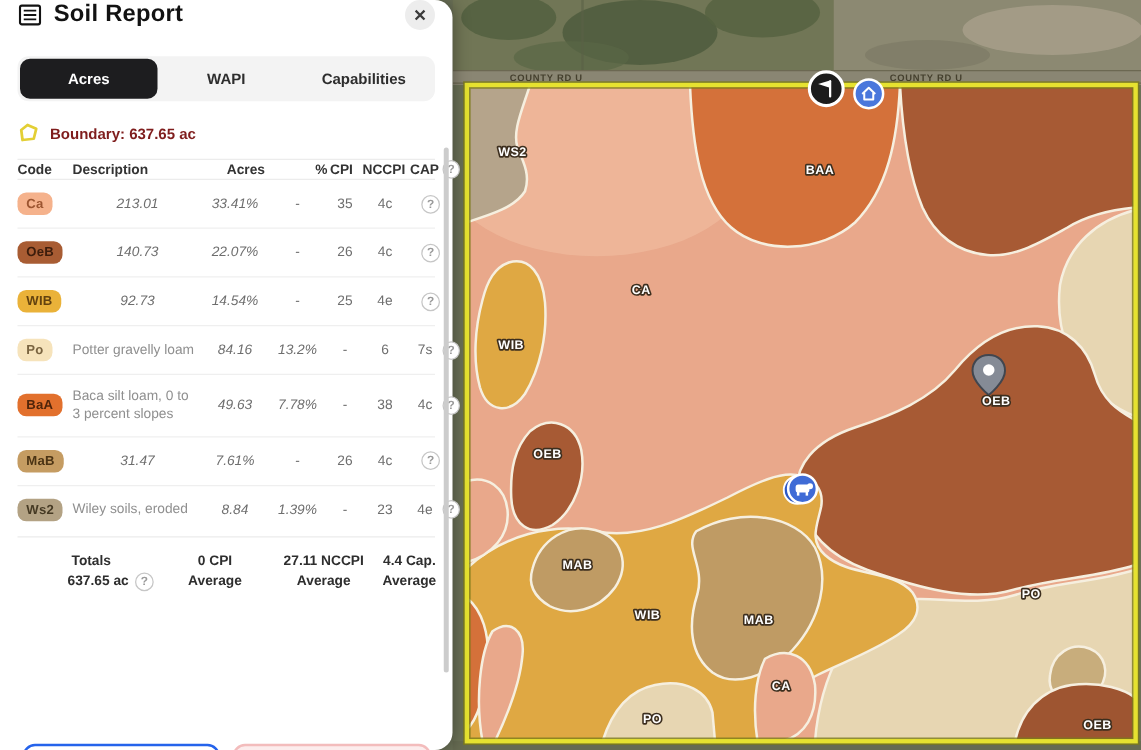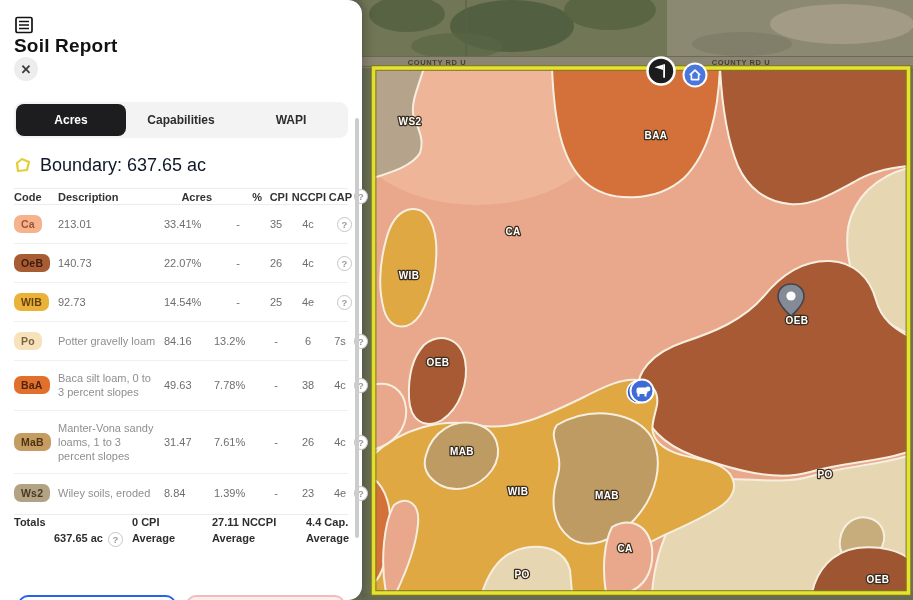--- a/index.html
+++ b/index.html
@@ -11,58 +11,58 @@
   #map-wrap svg{display:block;}
   .soil-label{paint-order:stroke;stroke:#3c2e1e;stroke-width:2.6px;fill:#ffffff;
               font-weight:bold;font-size:10px;letter-spacing:.4px;text-anchor:middle;}
   .road-label{fill:#45402e;font-weight:bold;font-size:7.5px;letter-spacing:.6px;text-anchor:middle;}
 
   
   #panel{position:absolute;left:0;top:0;width:362px;height:600px;background:#ffffff;
          border-radius:0 14px 14px 0;box-shadow:0 0 14px rgba(0,0,0,.38);z-index:2;}
   #panel-inner{position:relative;height:100%;padding:0 14px;box-sizing:border-box;}
 
-  .panel-header{display:flex;padding-top:15px;flex-direction:column;}
+  .panel-header{display:flex;align-items:center;}
   .report-icon{width:20px;height:20px;margin-right:9px;flex:0 0 auto;}
   .panel-title{font-size:19px;font-weight:bold;color:#121212;letter-spacing:.2px;flex:1;}
   .close-btn{width:24px;height:24px;border-radius:50%;background:#ededed;color:#3a3a3a;
              display:flex;align-items:center;justify-content:center;font-size:13px;
              font-weight:bold;cursor:pointer;line-height:1;}
 
   .tabs{display:flex;background:#f3f3f3;border-radius:9px;margin-top:21px;padding:2px;height:32px;}
   .tab{flex:1;display:flex;align-items:center;justify-content:center;font-size:12px;
        font-weight:bold;color:#2d2d2d;border-radius:8px;cursor:pointer;}
   .tab.active{background:#1d1d1f;color:#ffffff;}
 
   .boundary-row{display:flex;align-items:center;margin-top:17px;padding-bottom:12px;}
   .boundary-icon{width:18px;height:17px;margin-right:8px;flex:0 0 auto;}
-  .boundary-text{font-size:18px;font-weight:normal;color:#0f172a;}
+  .boundary-text{font-size:12px;font-weight:bold;color:#7f1d1d;}
 
   .grid-row{display:grid;grid-template-columns:42px 104px 48px 48px 24px 36px 24px 14px;
             align-items:center;column-gap:2px;}
   .thead{padding:0 0;border-top:1px solid #ececec;border-bottom:1px solid #ececec;
          font-size:11px;font-weight:bold;color:#333;}
   .thead .h-acres,.thead .h-pct{text-align:right;}
-  .thead .h-cpi,.thead .h-nccpi,.thead .h-cap{text-align:right;}
+  .thead .h-cpi,.thead .h-nccpi,.thead .h-cap{text-align:left;}
   .thead .h-help{display:flex;justify-content:flex-end;}
 
   .soil-row{padding:10px 0;border-top:1px solid #efefef;font-size:11px;color:#6e6e6e;}
   .soil-row:first-child{border-top:none;}
   .badge{display:inline-block;padding:3px 7px;border-radius:7px;font-size:10.5px;
          font-weight:bold;letter-spacing:.2px;}
   .desc{color:#8f8f8f;line-height:1.3;padding-right:4px;}
-  .num{text-align:left;}
+  .num{text-align:center;font-style:italic;}
   .mid{text-align:center;}
   .cell-help{display:flex;justify-content:flex-end;}
   .help-icon{width:15px;height:15px;border:1.2px solid #c6c6c6;border-radius:50%;color:#9a9a9a;
              font-size:9.5px;font-weight:bold;display:inline-flex;align-items:center;
              justify-content:center;box-sizing:border-box;cursor:pointer;background:#fff;}
 
   .totals{display:grid;grid-template-columns:118px 80px 94px 1fr;border-top:1px solid #ececec;
-          margin-top:2px;font-size:11px;font-weight:bold;color:#2e2e2e;}
+          padding-top:12px;margin-top:2px;font-size:11px;font-weight:bold;color:#2e2e2e;text-align:center;}
   .totals .tcol{line-height:1.45;}
   .totals .with-help{display:flex;align-items:center;gap:5px;margin-left:40px;}
 
   .bottom-btn{position:absolute;height:34px;border-radius:10px;bottom:-29px;box-sizing:border-box;}
   .btn-blue{left:18px;width:158px;background:#ffffff;border:2px solid #2563eb;}
   .btn-pink{left:186px;width:159px;background:#fcecec;border:2px solid #f3bcbc;}
 
   .scroll-thumb{position:absolute;right:3px;top:118px;width:4px;height:420px;
                 background:#cccccc;border-radius:2px;}
 </style>
@@ -196,22 +196,22 @@
         <line x1="5" y1="13.5" x2="15" y2="13.5" stroke="#121212" stroke-width="1.5"></line>
       </svg>
       <div class="panel-title">Soil Report</div>
       <div class="close-btn">
         <span>✕</span>
       </div>
     </div>
 
     <div class="tabs">
       <div class="tab active">Acres</div>
+      <div class="tab">WAPI</div>
       <div class="tab">Capabilities</div>
-      <div class="tab">WAPI</div>
     </div>
 
     <div class="boundary-row">
       <svg class="boundary-icon" viewBox="0 0 18 17">
         <path d="M3,6 L8,2 L15,5 L13,13 L4,14 Z" fill="#ffffff" stroke="#e3cf35" stroke-width="2.2" stroke-linejoin="round"></path>
       </svg>
       <div class="boundary-text">Boundary: 637.65 ac</div>
     </div>
 
     <div class="grid-row thead">
@@ -285,21 +285,20 @@
     <div class="mid c-cpi">-</div>
     <div class="mid c-nccpi">38</div>
     <div class="mid c-cap">4c</div>
     <div class="cell-help">
             <span class="help-icon">?</span>
           </div>
   </div>
 
   <div class="grid-row soil-row">
     <div><span class="badge c-code" style="background: rgb(197, 156, 98); color: rgb(76, 52, 20);">MaB</span></div>
-    <div class="desc c-desc">Manter-Vona sandy loams, 1 to 3 percent slopes</div>
     <div class="num c-acres">31.47</div>
     <div class="num c-pct">7.61%</div>
     <div class="mid c-cpi">-</div>
     <div class="mid c-nccpi">26</div>
     <div class="mid c-cap">4c</div>
     <div class="cell-help">
             <span class="help-icon">?</span>
           </div>
   </div>
 

